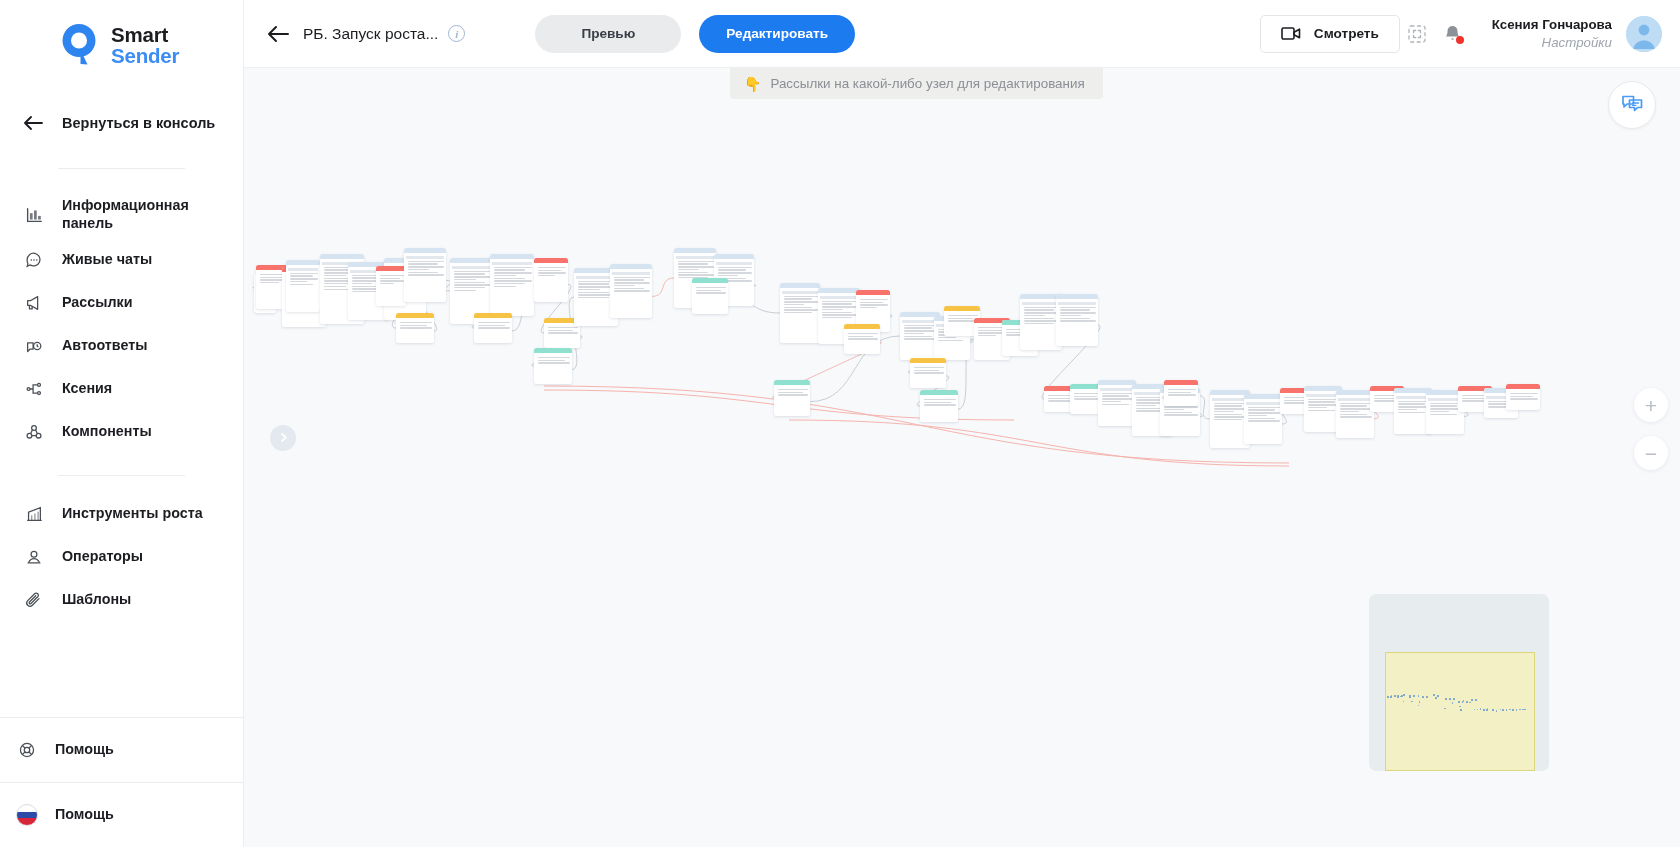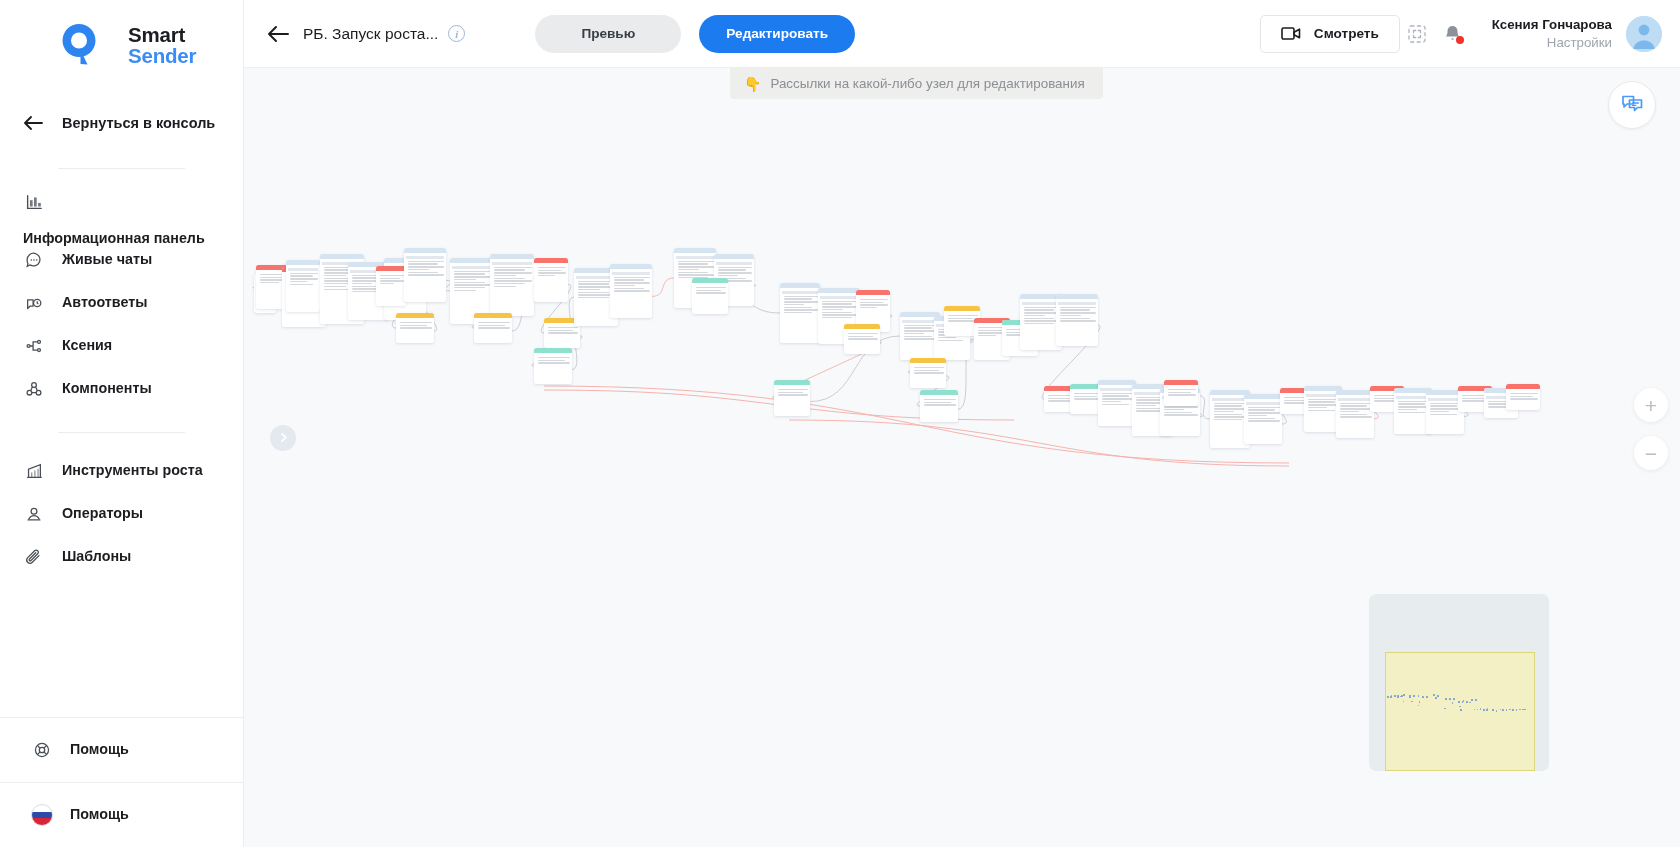--- a/index.html
+++ b/index.html
@@ -13,48 +13,48 @@
 
   
   .sidebar {
     width: 244px; height: 847px; flex: 0 0 244px;
     background: #ffffff;
     border-right: 1px solid #eceef1;
     position: relative;
     display: flex; flex-direction: column;
   }
   .logo-area { padding: 22px 0 0 58px; height: 92px; }
-  .logo-row { display: flex; align-items: center; gap: 26px; }
+  .logo-row { display: flex; align-items: center; gap: 9px; }
   .logo-mark { width: 44px; height: 46px; flex: 0 0 44px; }
   .logo-text { line-height: 1.04; }
   .logo-text .t1 { font-size: 20.5px; font-weight: 700; color: #1b1d21; letter-spacing: -0.2px; }
   .logo-text .t2 { font-size: 20.5px; font-weight: 700; color: #3b8cf4; letter-spacing: -0.2px; }
 
   .back-row {
     display: flex; align-items: center; gap: 18px;
     padding: 0 0 0 22px; height: 46px; margin-top: 8px; cursor: pointer;
   }
   .back-row .arrow { width: 22px; height: 18px; flex: 0 0 22px; color: #1b1d21; }
   .back-row .lbl { font-size: 14.5px; font-weight: 700; color: #1b1d21; }
 
   .divider { height: 1px; background: #ebedef; margin: 22px 58px 0 58px; }
   .hdivider { height: 1px; background: #ebedef; width: 100%; }
 
   .nav { padding-top: 14px; }
   .nav-item {
     display: flex; align-items: center; gap: 17px;
     height: 43px; padding-left: 23px; cursor: pointer;
   }
-  .nav-item.tall { height: 55px; align-items: flex-start; padding-top: 8px; flex-direction: column; }
+  .nav-item.tall { height: 55px; align-items: center; padding-top: 8px; }
   .nav-ico { width: 22px; height: 22px; flex: 0 0 22px; color: #4a4f57; display: flex; align-items: center; justify-content: center; }
   .nav-lbl { font-size: 14.3px; font-weight: 700; color: #1b1d21; line-height: 1.22; }
 
   .nav-group-2 { padding-top: 16px; }
   .spacer { flex: 1 1 auto; }
-  .bottom-item { display: flex; align-items: center; gap: 17px; height: 64px; padding-left: 31px; cursor: pointer; }
+  .bottom-item { display: flex; align-items: center; gap: 17px; height: 64px; padding-left: 16px; cursor: pointer; }
 
   .flag {
     width: 22px; height: 22px; border-radius: 50%; overflow: hidden;
     flex: 0 0 22px; border: 1px solid #d9dde2;
     background: linear-gradient(to bottom, #ffffff 0 33%, #2a4ba8 33% 66%, #d8253a 66% 100%);
   }
 
   
   .main { flex: 1 1 auto; position: relative; height: 847px; background: #f7f9fb; }
 
@@ -91,21 +91,21 @@
   .cam-ico { width: 20px; height: 15px; color: #1b1d21; }
   .icon-btn { width: 34px; height: 34px; display: flex; align-items: center; justify-content: center; cursor: pointer; }
   .expand-ico { width: 18px; height: 18px; color: #aeb4bb; }
   .bell-wrap { position: relative; width: 34px; height: 34px; display: flex; align-items: center; justify-content: center; cursor: pointer; margin-left: 2px; }
   .bell-ico { width: 19px; height: 20px; color: #8d9299; }
   .bell-dot { position: absolute; right: 6px; bottom: 7px; width: 8px; height: 8px; border-radius: 50%; background: #f0342c; }
 
   .user-block { display: flex; align-items: center; gap: 14px; margin-left: 22px; cursor: pointer; }
   .user-texts { text-align: right; line-height: 1.32; }
   .user-name { font-size: 13.3px; font-weight: 700; color: #1b1d21; }
-  .user-sub { font-size: 13.3px; color: #9fa5ad; }
+  .user-sub { font-size: 13.3px; color: #9fa5ad; font-style: italic; }
   .avatar {
     width: 36px; height: 36px; border-radius: 50%; background: #bfdcf5;
     display: flex; align-items: flex-end; justify-content: center; overflow: hidden; flex: 0 0 36px;
   }
 
   
   .canvas { position: absolute; left: 0; top: 68px; right: 0; bottom: 0; background: #f7f9fb; overflow: hidden; }
 
   .hint-banner {
     position: absolute; left: 486px; top: 0; height: 31px;
@@ -221,20 +221,29 @@
           <svg viewBox="0 0 22 22" width="20" height="20" fill="none" stroke="currentColor" stroke-width="1.4">
             <path d="M3.5 10.5a7 7 0 1 1 3.2 5.9L3.5 18l.8-3.1a7 7 0 0 1-.8-4.4z"></path>
             <circle cx="8" cy="11" r=".9" fill="currentColor" stroke="none"></circle>
             <circle cx="11" cy="11" r=".9" fill="currentColor" stroke="none"></circle>
             <circle cx="14" cy="11" r=".9" fill="currentColor" stroke="none"></circle>
           </svg>
         </span>
         <span class="nav-lbl">Живые чаты</span>
       </div>
 
+      <div class="nav-item">
+        <span class="nav-ico">
+          <svg viewBox="0 0 22 22" width="20" height="20" fill="none" stroke="currentColor" stroke-width="1.4" stroke-linejoin="round">
+            <path d="M4 8.5h3l8-4.5v14l-8-4.5H4z"></path>
+              <path d="M6 13.5v4h3v-3.2"></path>
+          </svg>
+        </span>
+        <span class="nav-lbl">Рассылки</span>
+      </div>
 
       <div class="nav-item">
         <span class="nav-ico">
           <svg viewBox="0 0 22 22" width="20" height="20" fill="none" stroke="currentColor" stroke-width="1.4" stroke-linejoin="round">
             <path d="M4 7.5h6v7H6.5L4 17z"></path>
               <circle cx="14.5" cy="11" r="4"></circle>
               <path d="M14.5 9.2v1.8l1.3 1"></path>
           </svg>
         </span>
         <span class="nav-lbl">Автоответы</span>

